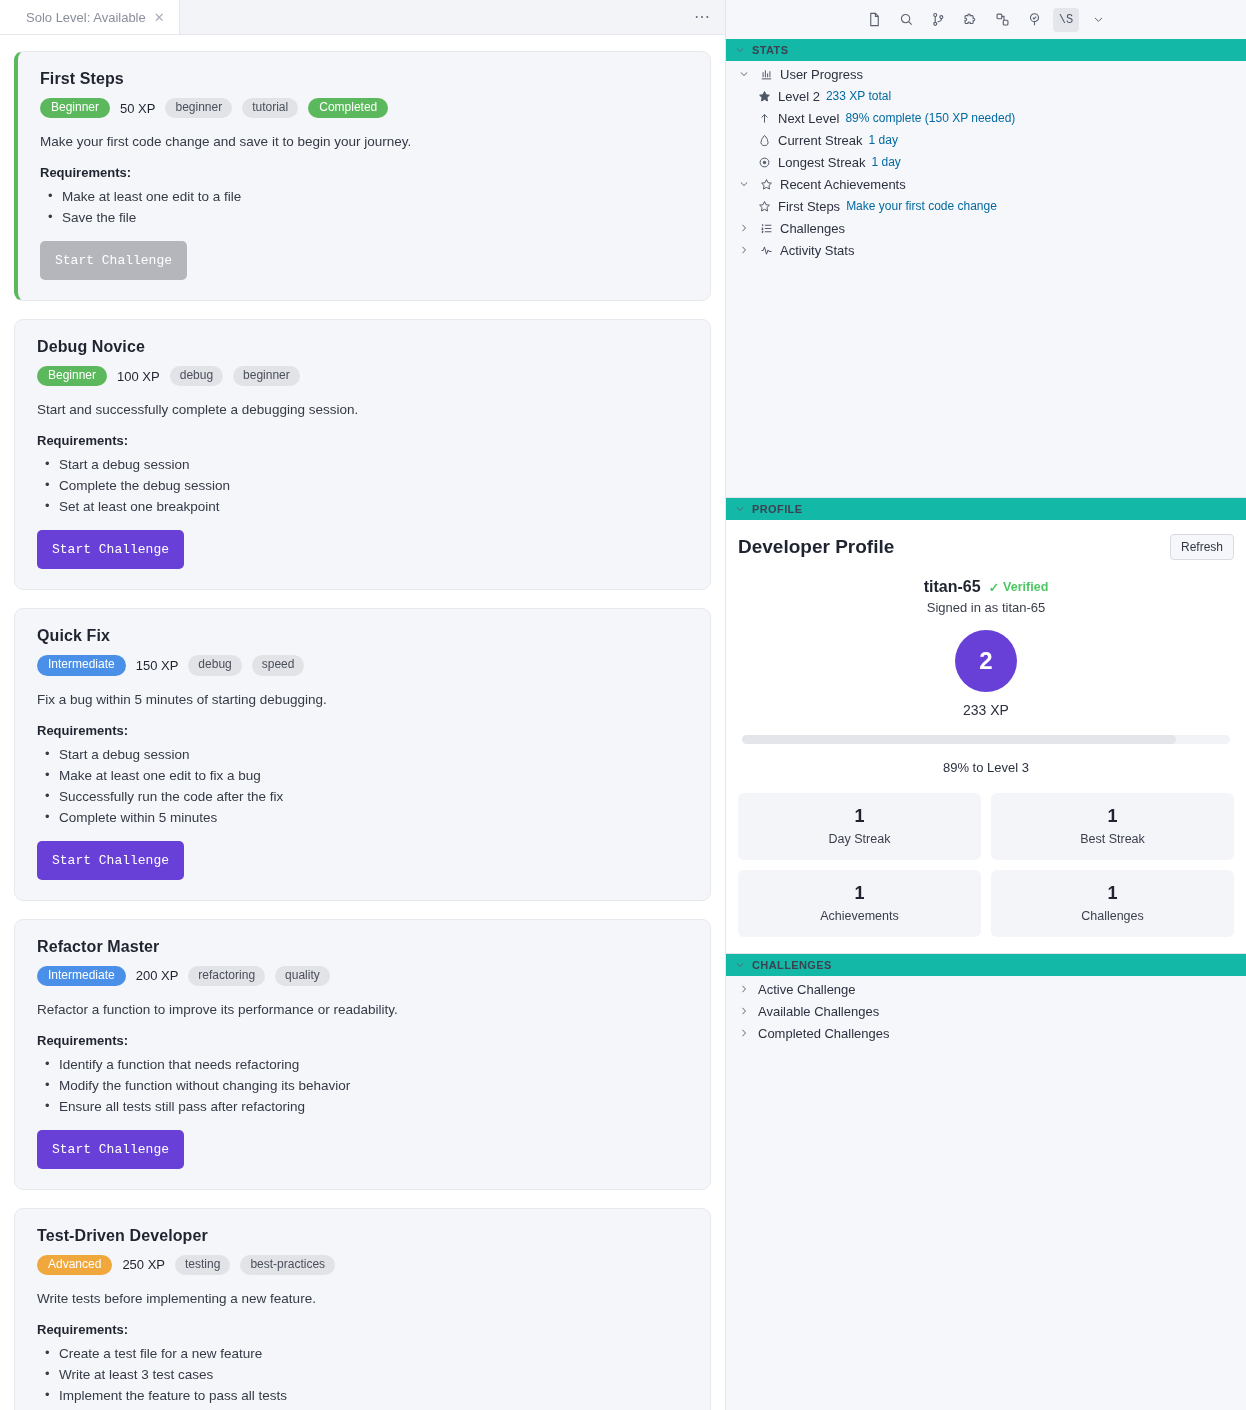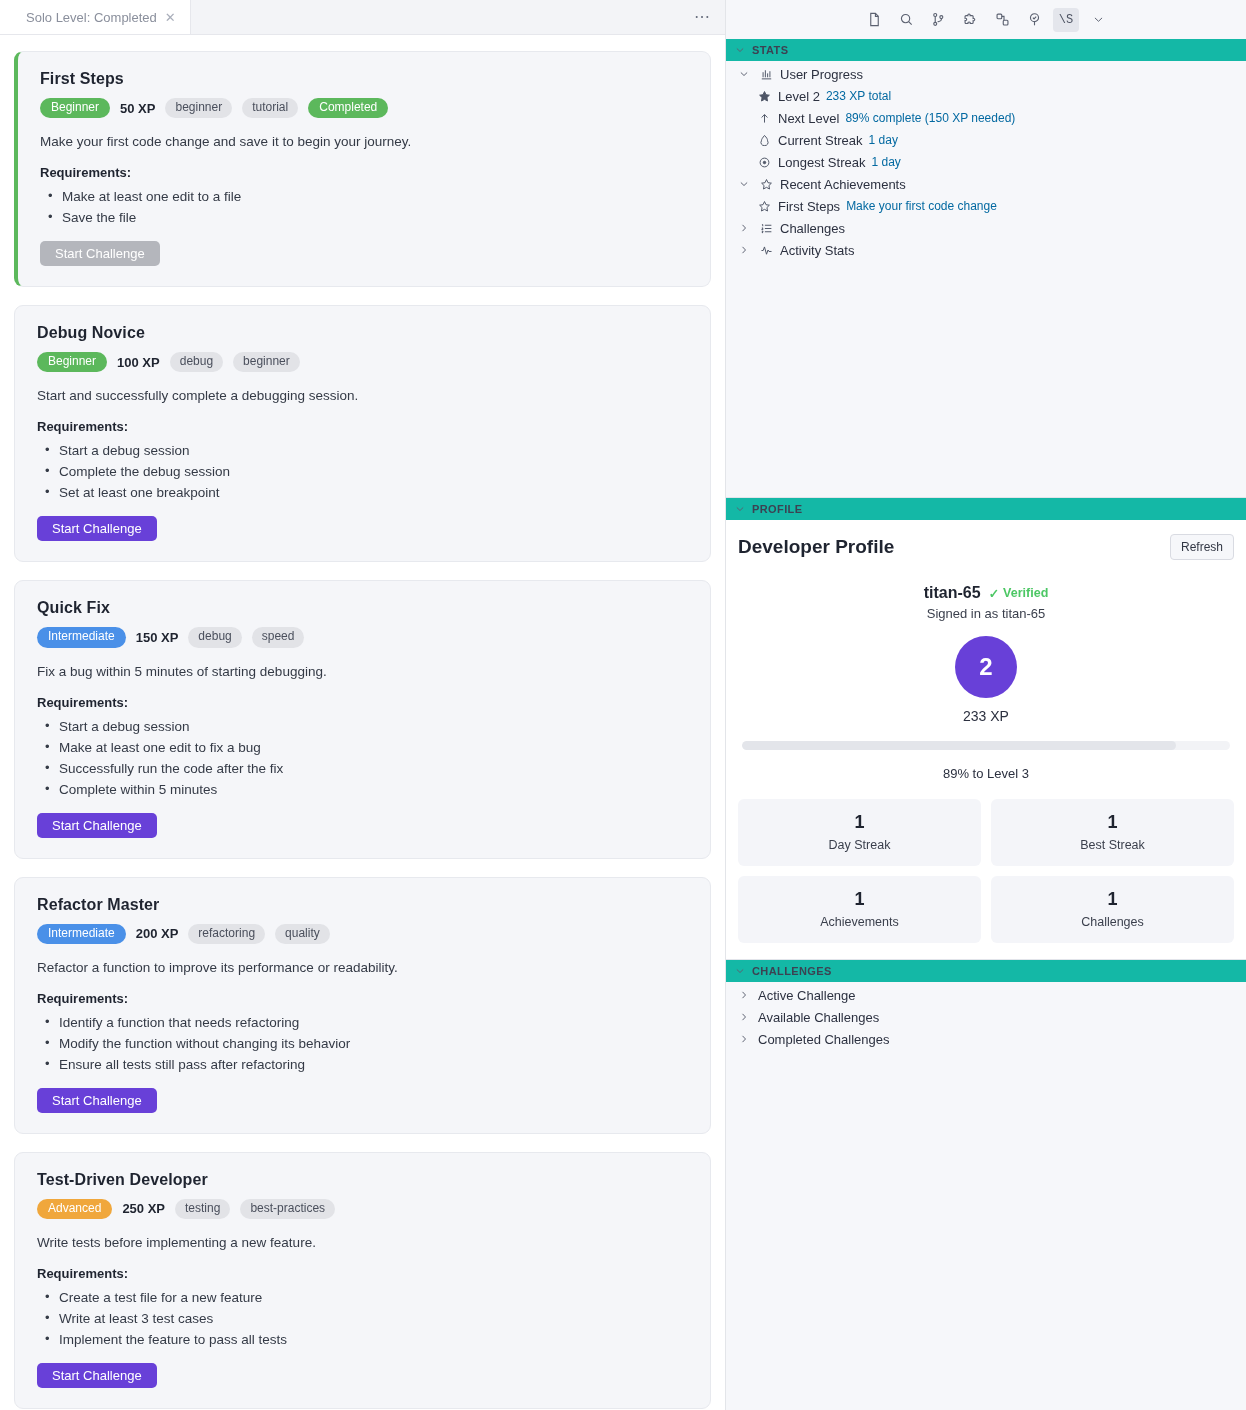--- a/index.html
+++ b/index.html
@@ -32,32 +32,32 @@
   .card.completed { border-left: 4px solid #5cb85c; padding-left: 22px; }
   .card-title { font-size: 16px; font-weight: bold; color: #1f2430; margin-bottom: 10px;
                 letter-spacing: .1px; }
   .meta { display: flex; align-items: center; gap: 10px; margin-bottom: 16px; flex-wrap: wrap; }
   .badge { border-radius: 11px; padding: 3px 11px 4px; font-size: 12px; color: #fff;
            line-height: 1.1; }
   .badge.beginner { background: #5cb85c; }
   .badge.intermediate { background: #4a90e8; }
   .badge.advanced { background: #f0a73c; }
   .badge.completed { background: #5cb85c; }
-  .xp { font-size: 13px; font-weight: bold; color: #1f2430; }
+  .xp { font-size: 13px; font-weight: normal; color: #1f2430; }
   .tag { background: #e2e3e7; color: #4a4f5c; border-radius: 11px;
          padding: 3px 10px 4px; font-size: 12px; line-height: 1.1; }
   .desc { font-size: 13.5px; color: #343a46; margin-bottom: 16px; }
   .req-h { font-size: 13px; font-weight: bold; color: #1f2430; margin-bottom: 9px; }
   ul.reqs { list-style: none; margin: 0 0 16px 0; padding: 0; }
   ul.reqs li { font-size: 13.5px; color: #343a46; padding-left: 22px; position: relative;
                margin-bottom: 6px; }
   ul.reqs li:before { content: "•"; position: absolute; left: 8px; top: -1px;
                       color: #343a46; font-size: 13px; }
   .btn-start { background: #6840d8; color: #ffffff; border: none; border-radius: 5px;
-               font-family: Liberation Sans, sans-serif; font-size: 13px; padding: 5px 15px; cursor: pointer; }
+               font-family: Liberation Mono, monospace; font-size: 13px; padding: 12px 15px; cursor: pointer; }
   .btn-start.disabled { background: #b4b6bc; cursor: default; }
 
   
   .side { width: 520px; height: 1410px; background: #f6f7fa; display: flex;
           flex-direction: column; overflow: hidden; }
   .side-toolbar { height: 39px; display: flex; align-items: center; justify-content: center;
                   gap: 6px; background: #f6f7fa; }
   .tb-icon { width: 26px; height: 24px; display: flex; align-items: center;
              justify-content: center; border-radius: 4px; color: #5b6170; }
   .tb-icon.active { background: #e4e6ec; }
@@ -78,21 +78,21 @@
               color: #4e5566; flex: none; }
   .trow .lbl { white-space: nowrap; }
   .trow .sub { font-size: 12px; color: #0369a1; white-space: nowrap; }
   .ind1 { padding-left: 10px; }
   .ind2 { padding-left: 30px; }
 
   .stats-pane { height: 459px; background: #f6f7fa; border-bottom: 1px solid #e2e4ea; }
   .profile-pane { background: #ffffff; border-bottom: 1px solid #e2e4ea; }
   .profile-body { padding: 14px 12px 16px 12px; background: #ffffff; }
   .p-head { display: flex; align-items: center; justify-content: space-between;
-            margin-bottom: 24px; }
+            margin-bottom: 18px; }
   .p-title { font-size: 19px; font-weight: bold; color: #1f2430; }
   .btn-refresh { background: #f6f7fa; border: 1px solid #d9dbe2; border-radius: 4px;
                  font-family: inherit; font-size: 12px; color: #333845; padding: 5px 10px;
                  cursor: pointer; }
   .user-line { display: flex; align-items: center; justify-content: center; gap: 8px; }
   .uname { font-size: 16px; font-weight: bold; color: #1f2430; }
   .verified { font-size: 12.5px; font-weight: bold; color: #4cc764; display: flex;
               align-items: center; gap: 4px; }
   .signed { text-align: center; font-size: 13px; color: #3a3f4c; margin-top: 4px; }
   .level-circle { width: 62px; height: 62px; border-radius: 50%; background: #6840d8;
@@ -112,21 +112,21 @@
 </style>
 </head>
 <body>
 
 <div class="app">
 
   <div class="editor">
 
     <div class="tabbar">
       <div class="tab">
-        <span>Solo Level: Completed</span>
+        <span>Solo Level: Available</span>
         <span class="tab-close">✕</span>
       </div>
       <div class="tabbar-rest"></div>
       <div class="tab-more">⋯</div>
     </div>
 
     <div class="cards">
         <div class="card completed"><div class="card-title">First Steps</div><div class="meta">
             <span class="badge beginner">Beginner</span>
             <span class="xp">50 XP</span>

